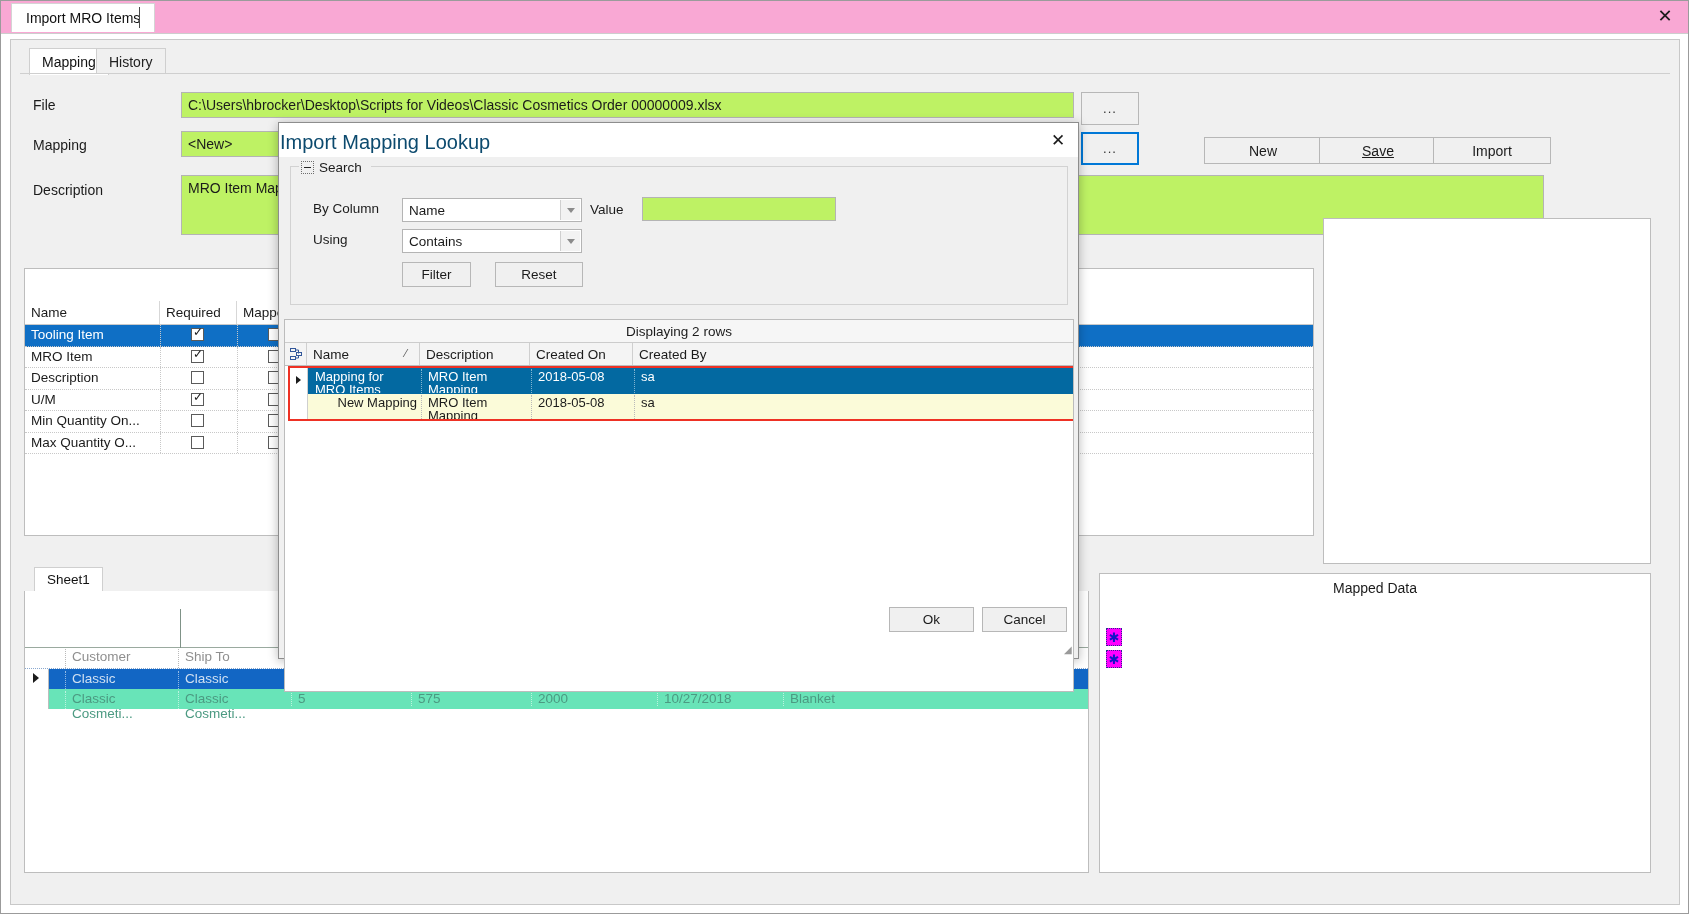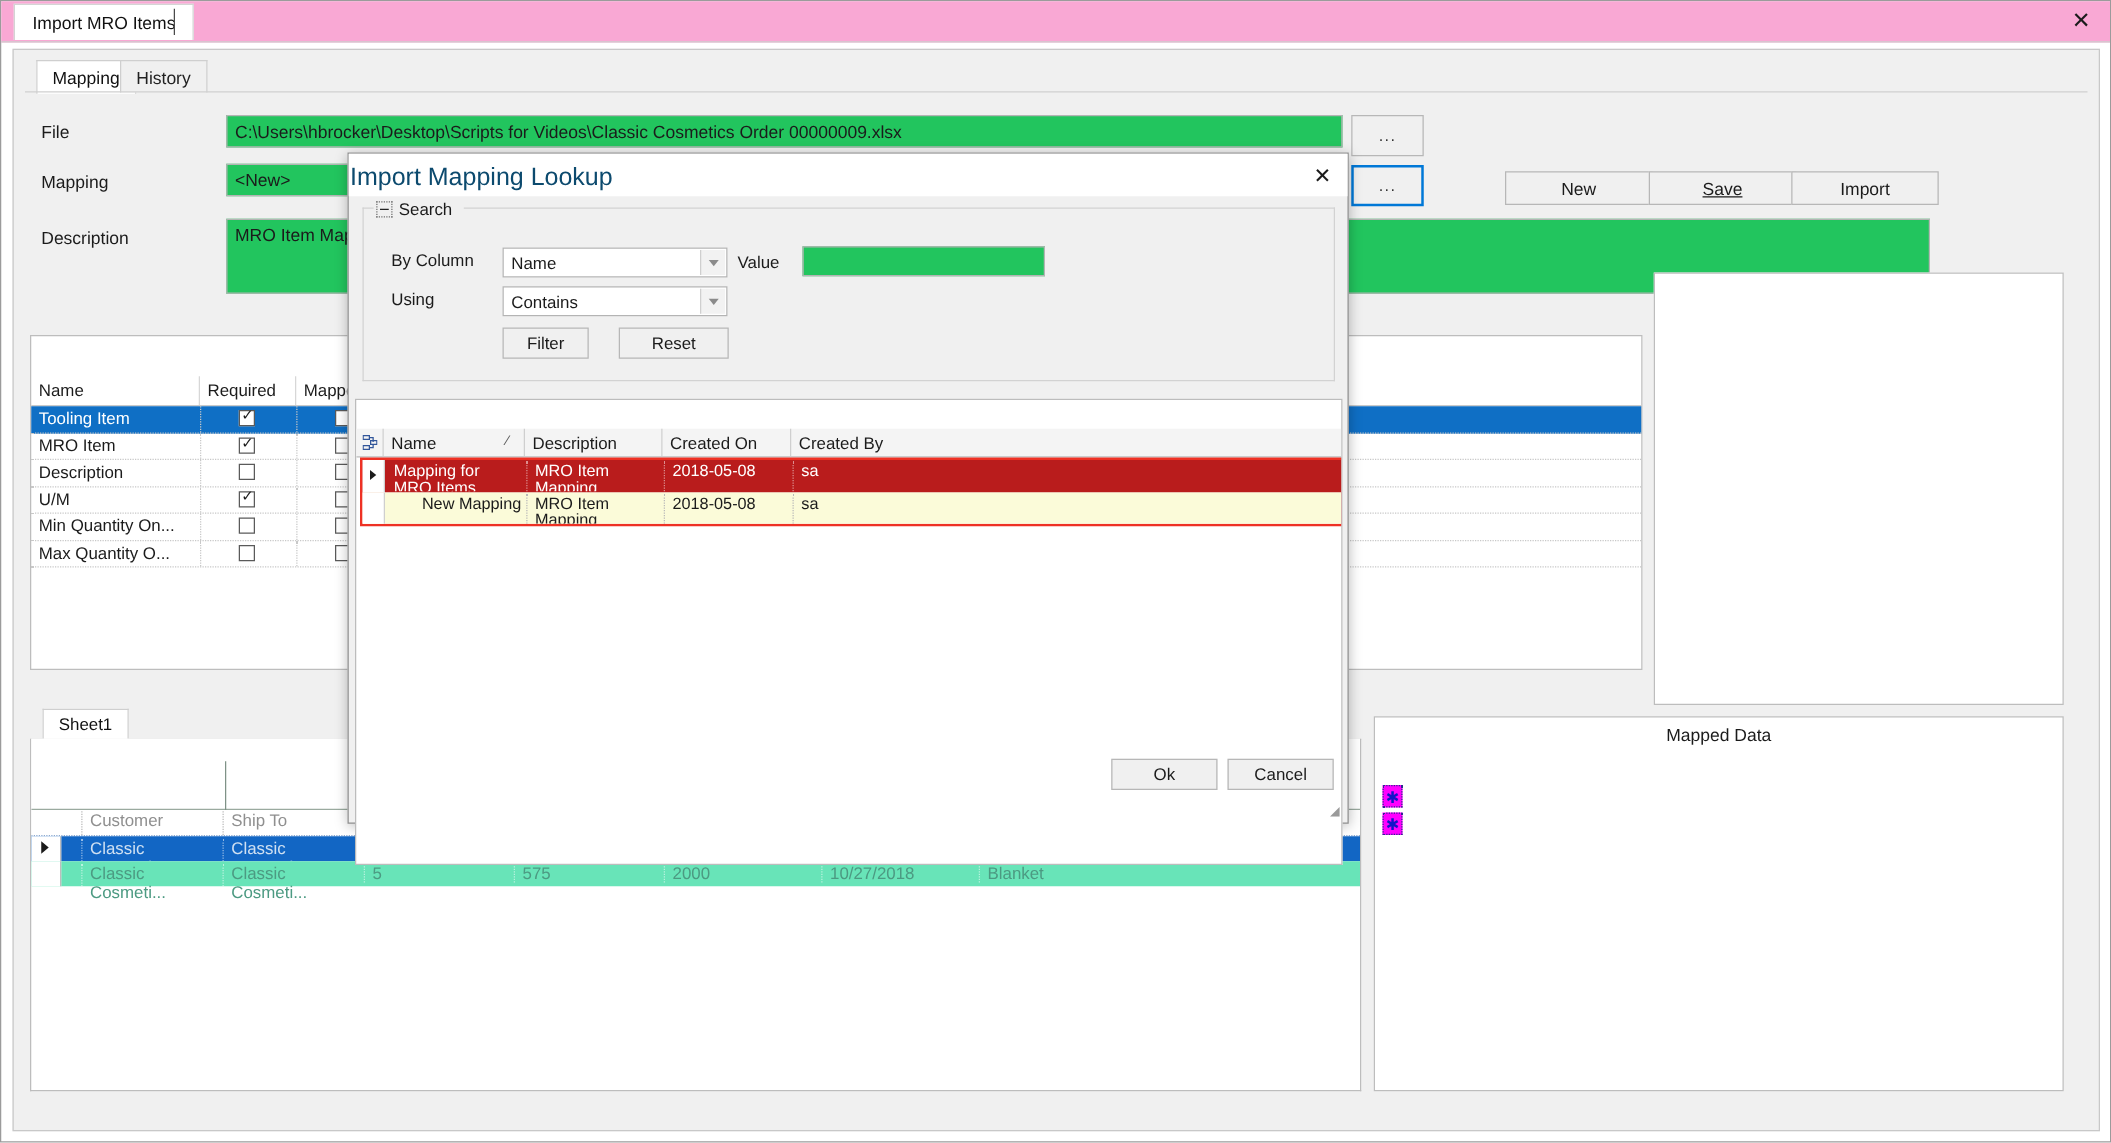--- a/index.html
+++ b/index.html
@@ -116,21 +116,21 @@
   }
 
   
   .form-label {
     position: absolute;
     font-size: 14px;
     color: #1b1b1b;
   }
   .textbox {
     position: absolute;
-    background: #22c55e;
+    background: #bef264;
     border: 1px solid #b4b4b4;
     box-sizing: border-box;
     font-family: "Liberation Sans", sans-serif;
     font-size: 14px;
     color: #1b1b1b;
     padding: 3px 6px;
     overflow: hidden;
     white-space: nowrap;
   }
   .dots-btn {
@@ -539,21 +539,21 @@
     box-sizing: border-box;
     overflow: hidden;
   }
   .res-row {
     position: absolute;
     left: 0;
     width: 100%;
     height: 26px;
     box-sizing: border-box;
   }
-  .res-row.sel { background: #b91c1c; top: 0; }
+  .res-row.sel { background: #0369a1; top: 0; }
   .res-row.alt { background: #fbfbd9; top: 26px; }
   .res-gutter {
     position: absolute;
     left: 0; top: 0;
     width: 18px; height: 100%;
     background: #ffffff;
     border-right: 1px solid #cfcfcf;
     box-sizing: border-box;
   }
   .res-arrow {
@@ -774,20 +774,21 @@
       <span>Contains</span>
       <span class="combo-arrow">
           <i></i>
         </span>
     </div>
 
     <div class="dlg-btn" style="left:123px; top:139px; width:69px; height:25px;">Filter</div>
     <div class="dlg-btn" style="left:216px; top:139px; width:88px; height:25px;">Reset</div>
 
     <div id="results-box">
+      <div id="results-caption">Displaying 2 rows</div>
 
       <div id="results-head">
         <div id="rh-icon">
           <svg width="12" height="12" viewBox="0 0 12 12" aria-hidden="true">
             <rect x="0.5" y="0.5" width="5" height="3" fill="none" stroke="#31569a"></rect>
             <rect x="6.5" y="4.5" width="5" height="3" fill="none" stroke="#31569a"></rect>
             <rect x="0.5" y="8.5" width="5" height="3" fill="none" stroke="#31569a"></rect>
             <path d="M5.5 2 H8.5 V5.5" fill="none" stroke="#31569a"></path>
             <path d="M8.5 7.5 V10 H5.5" fill="none" stroke="#31569a"></path>
           </svg>

